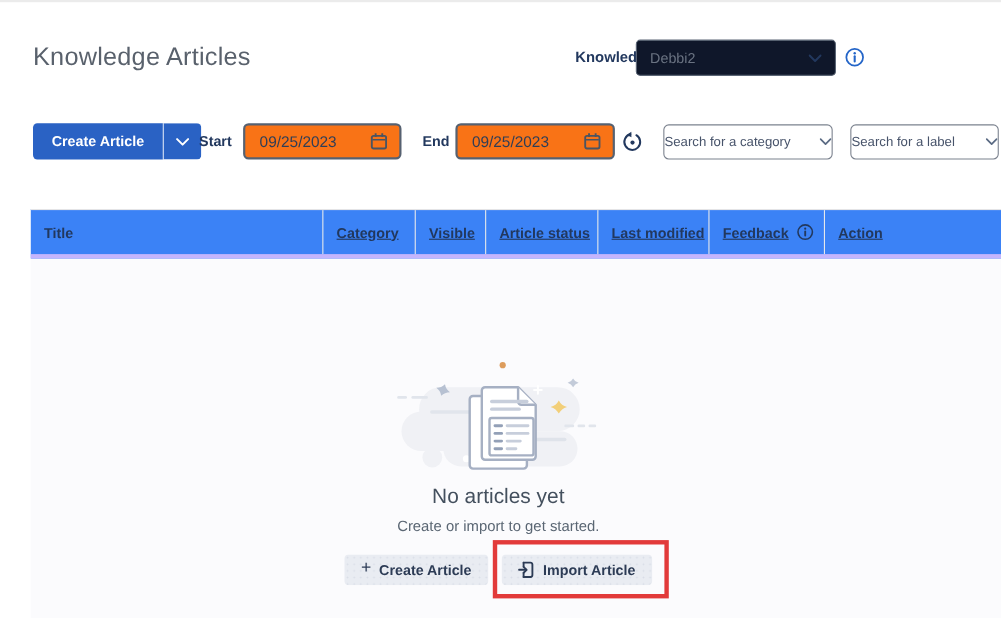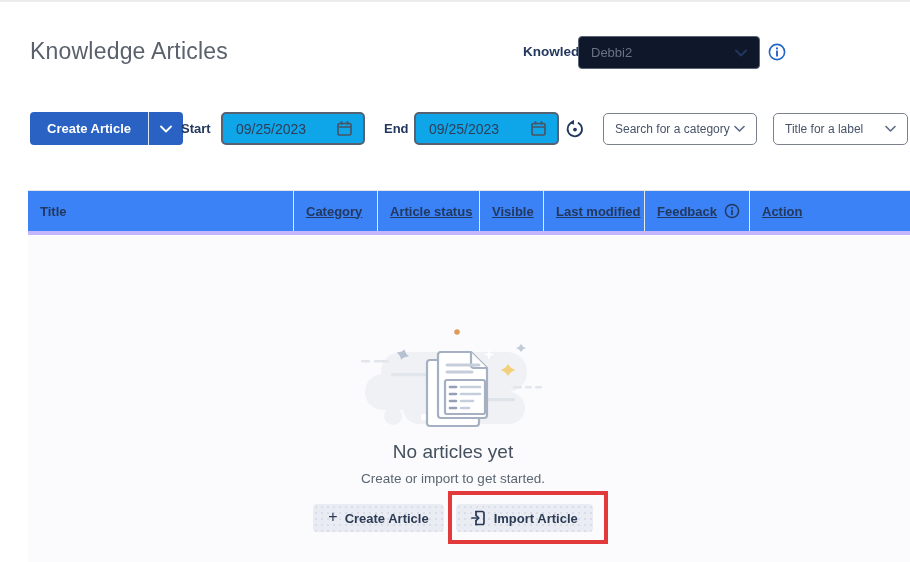--- a/index.html
+++ b/index.html
@@ -43,31 +43,31 @@
     background:#2a62c4; width:35px; border-radius:0 4px 4px 0;
     border:none; border-left:1px solid rgba(255,255,255,.85);
     display:flex; align-items:center; justify-content:center; cursor:pointer;
   }
   .field-label {
     position:absolute; top:110px; height:33px; line-height:33px;
     font-size:13px; font-weight:bold; color:#22385e;
   }
   .date-input {
     position:absolute; top:110px; height:33px; width:144px;
-    background:#0ea5e9; border:2px solid #566171; border-radius:5px;
+    background:#f97316; border:2px solid #566171; border-radius:5px;
     display:flex; align-items:center; justify-content:space-between;
     padding:0 10px 0 13px; cursor:text;
   }
   .date-input .val { font-size:14px; color:#2f3e57; }
   .reset-btn { position:absolute; left:565px; top:117px; width:20px; height:20px; cursor:pointer; }
   .filter-select {
     position:absolute; top:111px; height:32px;
     background:#ffffff; border:1px solid #7b828e; border-radius:5px;
     display:flex; align-items:center; justify-content:space-between;
-    padding:0 11px; cursor:pointer;
+    padding:0 0; cursor:pointer;
   }
   .filter-select .val { font-size:12px; color:#47536a; }
 
   
   .table-head {
     position:absolute; left:28px; top:188px; width:882px; height:45px;
     border-top:1px solid #e4e4e6; border-bottom:4px solid #c4b5fd;
     display:flex; background:#3b82f6;
   }
   .th {
@@ -182,40 +182,40 @@
 <div class="filter-select" style="left:603px; width:154px;">
   <span class="val">Search for a category</span>
   <span>
     <svg width="11" height="8" viewBox="0 0 11 8">
         <polyline points="1,1.5 5.5,6 10,1.5" fill="none" stroke="#5b6b84" stroke-width="1.6" stroke-linecap="round" stroke-linejoin="round"></polyline>
       </svg>
   </span>
 </div>
 
 <div class="filter-select" style="left:773px; width:135px;">
-  <span class="val">Title for a label</span>
+  <span class="val">Search for a label</span>
   <span>
     <svg width="11" height="8" viewBox="0 0 11 8">
         <polyline points="1,1.5 5.5,6 10,1.5" fill="none" stroke="#5b6b84" stroke-width="1.6" stroke-linecap="round" stroke-linejoin="round"></polyline>
       </svg>
   </span>
 </div>
 
 <div class="table-head">
   <div class="th c0">
       <span>Title</span>
     </div>
   <div class="th c1">
       <span>Category</span>
     </div>
+  <div class="th c3">
+      <span>Visible</span>
+    </div>
   <div class="th c2">
       <span>Article status</span>
-    </div>
-  <div class="th c3">
-      <span>Visible</span>
     </div>
   <div class="th c4">
       <span>Last modified</span>
     </div>
   <div class="th c5">
     <span>Feedback</span>
     <span>
       <svg width="16" height="16" viewBox="0 0 18 18">
         <circle cx="9" cy="9" r="7.4" fill="none" stroke="#22385e" stroke-width="1.6"></circle>
         <circle cx="9" cy="5.5" r="1.1" fill="#22385e"></circle>

